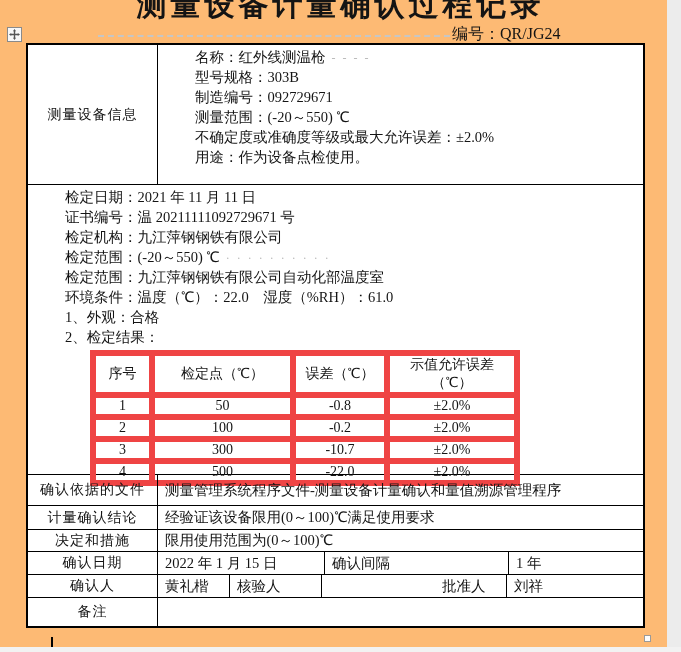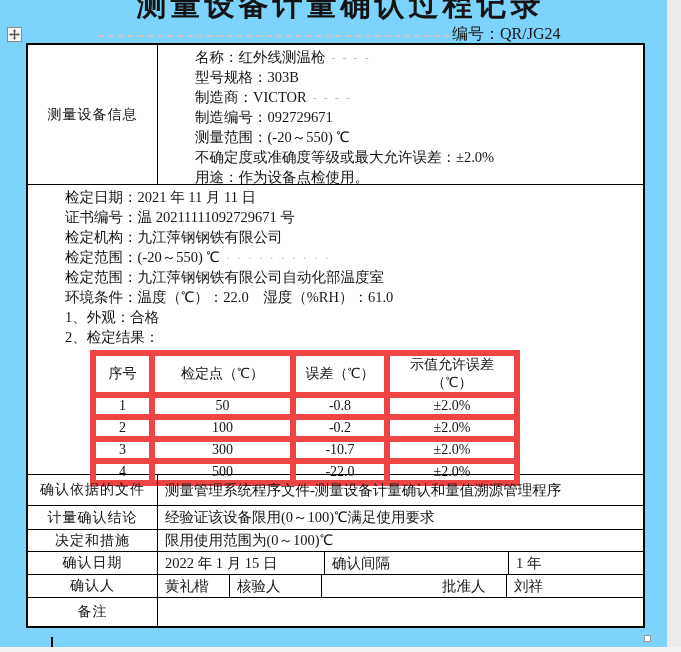--- a/index.html
+++ b/index.html
@@ -1,17 +1,17 @@
 <!DOCTYPE html>
 <html><head>
 <meta charset="utf-8">
 <style>
   html,body { margin:0; padding:0; background:#fff; }
   .page {
-    position:relative; width:681px; height:652px; background:#7dd3fc;
+    position:relative; width:681px; height:652px; background:#fdba74;
     font-family:"Liberation Serif", serif; color:#141414; overflow:hidden;
   }
   
   .edge-right  { position:absolute; right:0; top:0; width:14px; height:652px; background:#ececec; }
   .edge-bottom { position:absolute; left:0; top:647px; width:681px; height:5px; background:#f2f2f2; }
 
   
   .title {
     position:absolute; top:-15px; left:0; width:681px; text-align:center;
     font-size:30px; font-weight:700; letter-spacing:4px; white-space:nowrap;
@@ -88,21 +88,20 @@
 
   <div class="doc-no"><span>编号：</span><span>QR/JG24</span></div>
 
   <div class="tbl">
 
     <div class="trow h140">
       <div class="lbl">测量设备信息</div>
       <div class="cnt">
         <div class="ln"><span>名称：红外线测温枪</span><span class="trail">- - - -</span></div>
         <div class="ln"><span>型号规格：303B</span></div>
-        <div class="ln"><span>制造商：VICTOR</span><span class="trail">- - - -</span></div>
         <div class="ln"><span>制造编号：092729671</span></div>
         <div class="ln"><span>测量范围：(-20～550) ℃</span></div>
         <div class="ln"><span>不确定度或准确度等级或最大允许误差：±2.0%</span></div>
         <div class="ln"><span>用途：作为设备点检使用。</span></div>
       </div>
     </div>
 
     <div class="trow h290">
       <div class="cnt">
         <div class="ln"><span>检定日期：2021 年 11 月 11 日</span></div>

